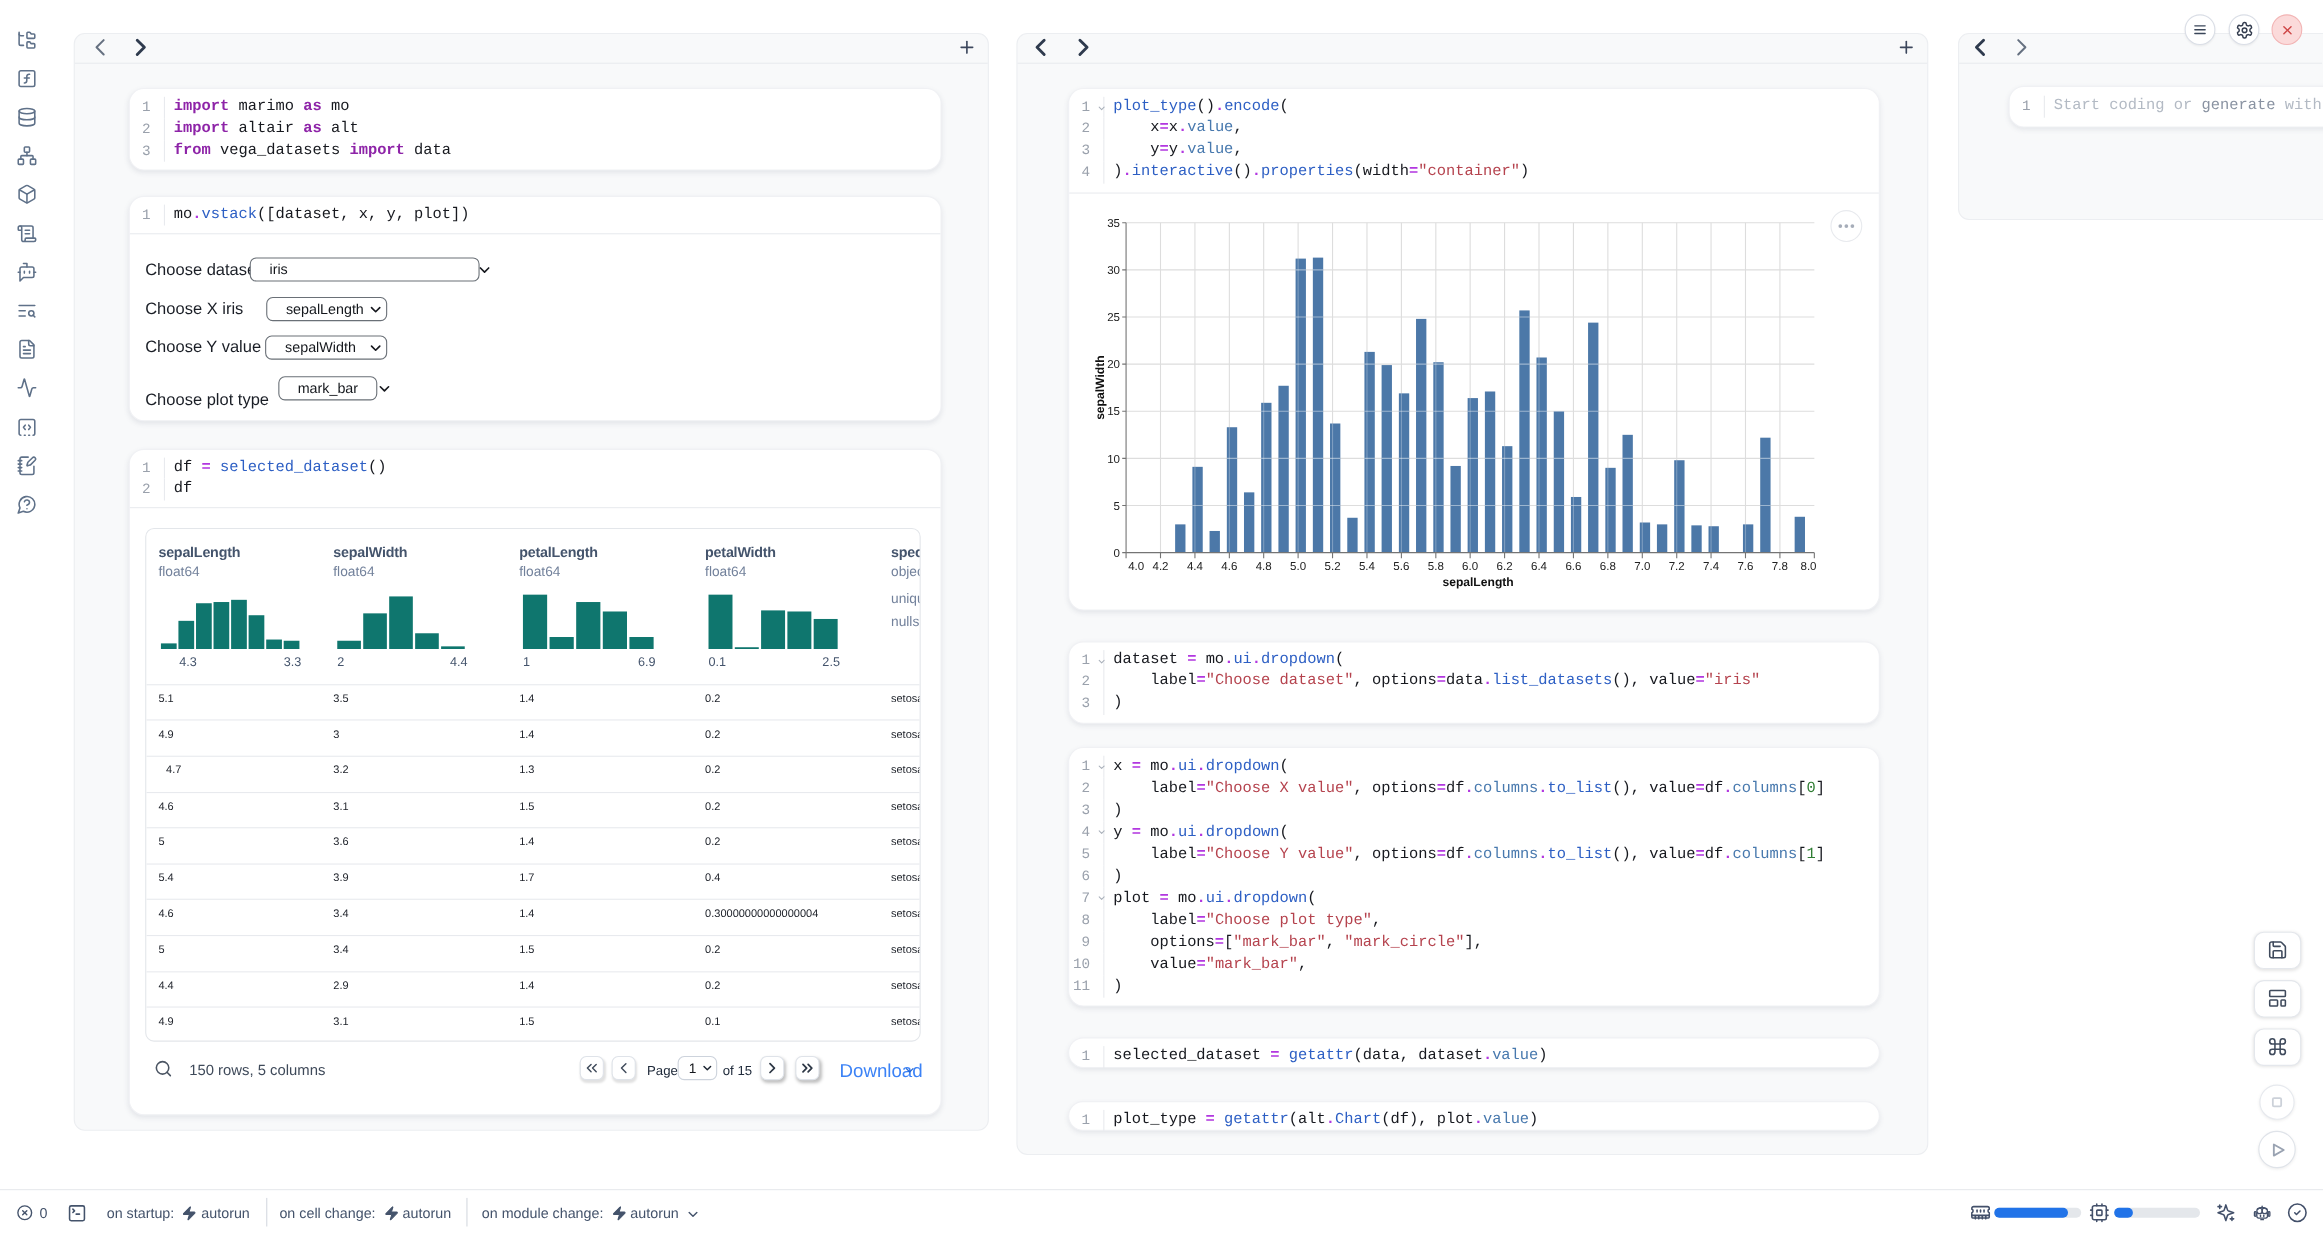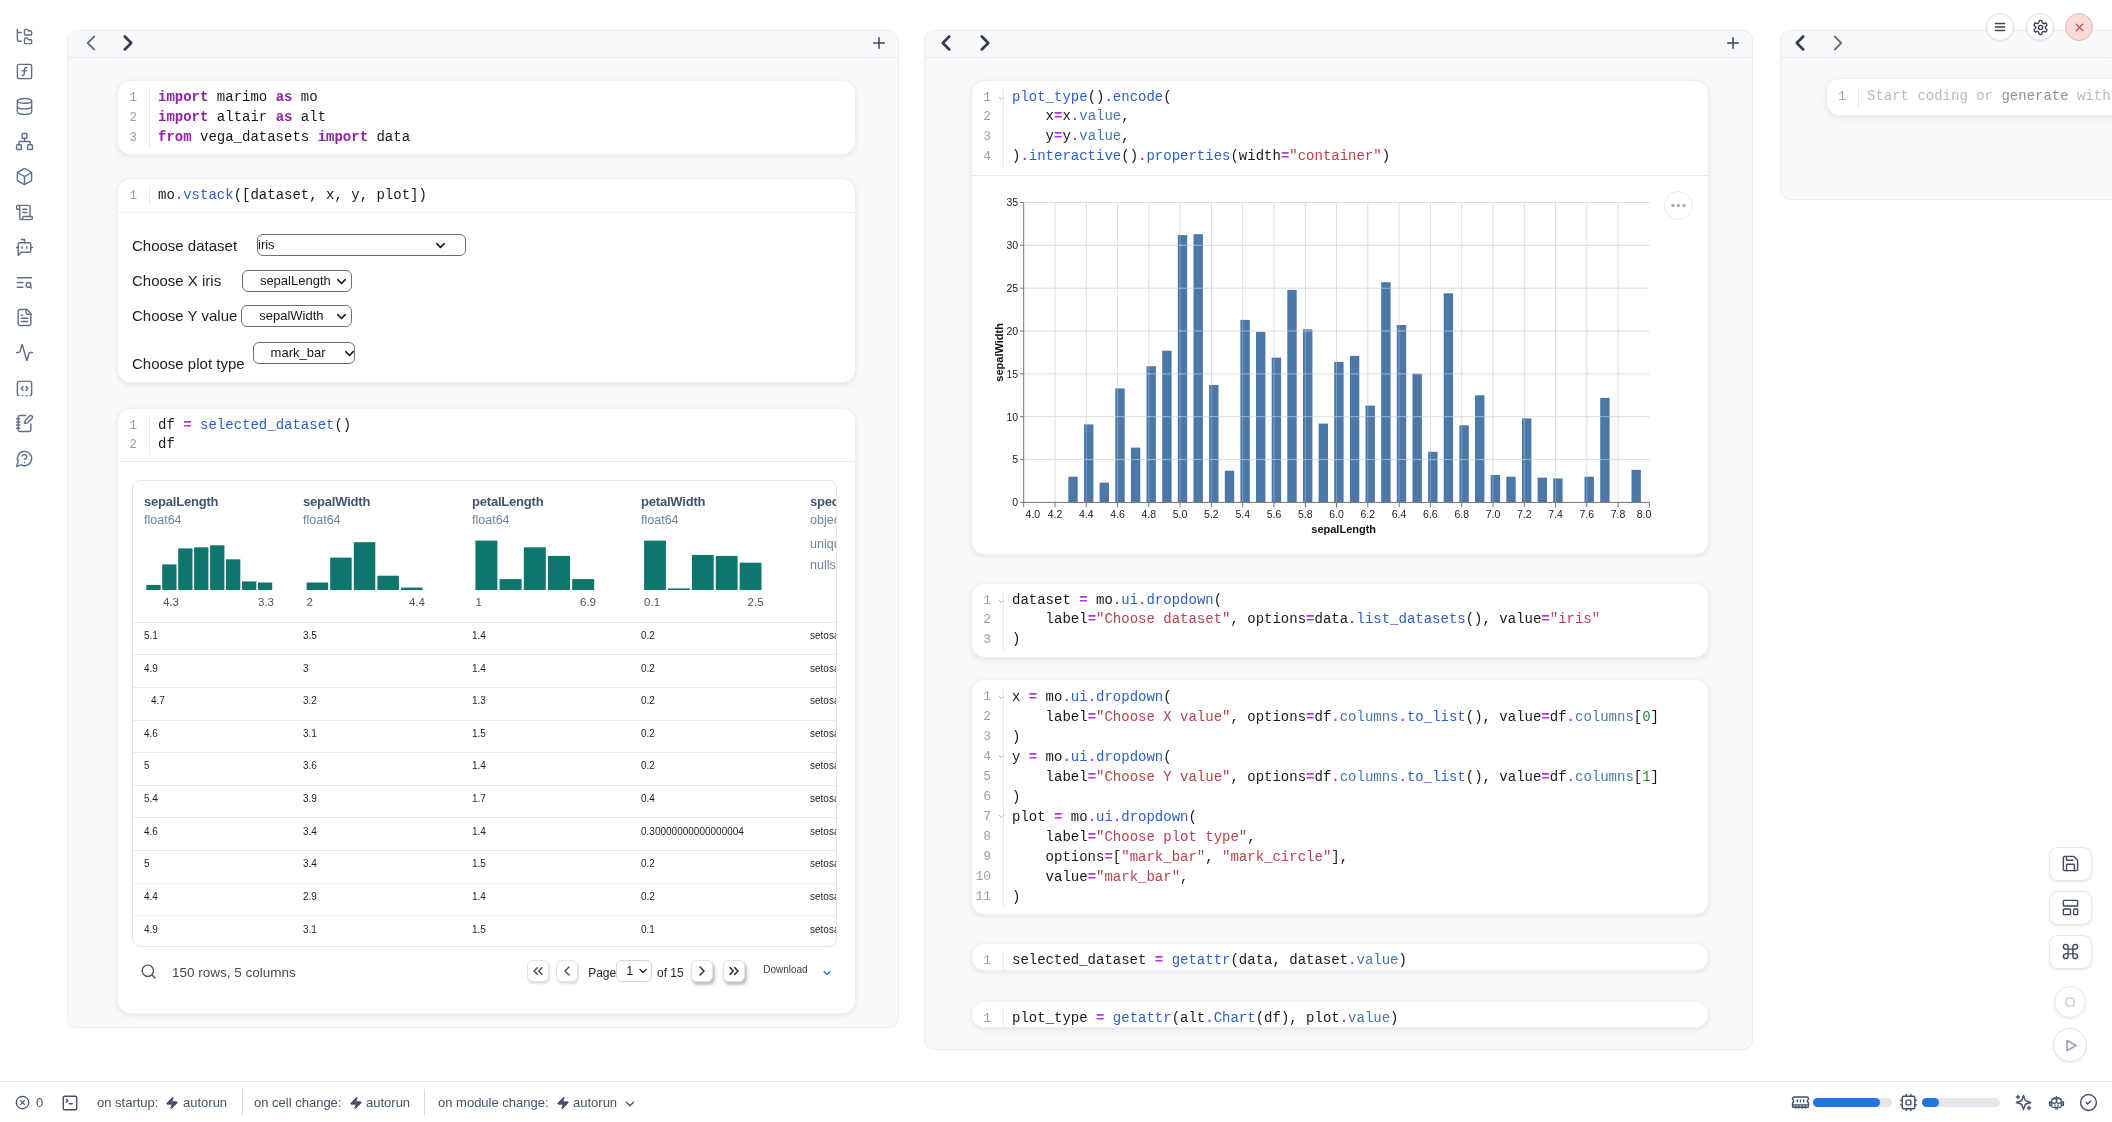--- a/index.html
+++ b/index.html
@@ -153,36 +153,36 @@
   </div>
 <div class="cell" style="left:117px;top:177.7px;width:739px;height:205px"></div>
 <div class="abs ca" style="left:117px;top:177.7px;width:739px">
     <div class="crow">
       <div class="gut">1</div>
       <div class="cl">mo<span class="o">.</span><span class="f">vstack</span>([dataset, x, y, plot])</div>
     </div>
   </div>
 <div class="abs" style="left:118px;top:211.5px;width:737px;border-top:1px solid #e9ebef"></div>
 <div class="uilabel" style="left:132px;top:236.9px">Choose dataset</div>
-<div class="sel" style="left:257px;top:233.6px;width:209.4px;height:22.1px;line-height:20px;">iris</div>
+<div class="sel" style="left:227px;top:233.6px;width:209.4px;height:22.1px;line-height:20px;padding-left:17px">iris</div>
 <svg style="position:absolute;left:433.3px;top:237.6px;" width="15" height="15" viewBox="0 0 24 24" fill="none" stroke="#17191f" stroke-width="2.4" stroke-linecap="round" stroke-linejoin="round">
     <path d="m6 9 6 6 6-6"></path>
   </svg>
 <div class="uilabel" style="left:132px;top:271.8px">Choose X iris</div>
 <div class="sel" style="left:241.9px;top:269.6px;width:110.5px;height:22.1px;line-height:20px;padding-left:17px">sepalLength</div>
 <svg style="position:absolute;left:333.7px;top:273.6px;" width="15" height="15" viewBox="0 0 24 24" fill="none" stroke="#17191f" stroke-width="2.4" stroke-linecap="round" stroke-linejoin="round">
     <path d="m6 9 6 6 6-6"></path>
   </svg>
 <div class="uilabel" style="left:132px;top:306.8px">Choose Y value</div>
 <div class="sel" style="left:241.2px;top:304.6px;width:111.2px;height:22.1px;line-height:20px;padding-left:17px">sepalWidth</div>
 <svg style="position:absolute;left:333.7px;top:308.6px;" width="15" height="15" viewBox="0 0 24 24" fill="none" stroke="#17191f" stroke-width="2.4" stroke-linecap="round" stroke-linejoin="round">
     <path d="m6 9 6 6 6-6"></path>
   </svg>
 <div class="uilabel" style="left:132px;top:355px">Choose plot type</div>
-<div class="sel" style="left:252.6px;top:341.7px;width:102px;height:22.1px;line-height:20px;padding-left:17px">mark_bar</div>
+<div class="sel" style="left:252.6px;top:341.7px;width:90px;height:22.1px;line-height:20px;padding-left:17px">mark_bar</div>
 <svg style="position:absolute;left:342.3px;top:345.7px;" width="15" height="15" viewBox="0 0 24 24" fill="none" stroke="#17191f" stroke-width="2.4" stroke-linecap="round" stroke-linejoin="round">
     <path d="m6 9 6 6 6-6"></path>
   </svg>
 <div class="cell" style="left:117px;top:407.6px;width:739px;height:606.4px"></div>
 <div class="abs ca" style="left:117px;top:407.6px;width:739px">
     <div class="crow">
       <div class="gut">1</div>
       <div class="cl">df <span class="o">=</span> <span class="f">selected_dataset</span>()</div>
     </div>
     <div class="crow">
@@ -320,21 +320,21 @@
 <div class="sbtext" style="left:657px;top:965.5px;font-size:12px;color:#202b3b">of 15</div>
 <div class="pgbtn" style="left:691.2px;top:960px;box-shadow:1.5px 2.5px 3px rgba(0,0,0,.25)"></div>
 <svg style="position:absolute;left:694.2px;top:963px;" width="16" height="16" viewBox="0 0 24 24" fill="none" stroke="#2e3846" stroke-width="2.4" stroke-linecap="round" stroke-linejoin="round">
     <path d="m9 18 6-6-6-6"></path>
   </svg>
 <div class="pgbtn" style="left:723px;top:960px;box-shadow:1.5px 2.5px 3px rgba(0,0,0,.25)"></div>
 <svg style="position:absolute;left:726px;top:963px;" width="16" height="16" viewBox="0 0 24 24" fill="none" stroke="#2e3846" stroke-width="2.4" stroke-linecap="round" stroke-linejoin="round">
     <path d="m6 17 5-5-5-5"></path>
     <path d="m13 17 5-5-5-5"></path>
   </svg>
-<div class="sbtext" style="left:763.2px;top:964px;font-size:10px;color:#404040">Download</div>
+<div class="sbtext" style="left:763.2px;top:964px;font-size:17px;color:#3b82f6">Download</div>
 <svg style="position:absolute;left:820.5px;top:966.5px;" width="12" height="12" viewBox="0 0 24 24" fill="none" stroke="#2666d0" stroke-width="2.2" stroke-linecap="round" stroke-linejoin="round">
     <path d="m6 9 6 6 6-6"></path>
   </svg>
 <div class="cell" style="left:971px;top:79.5px;width:738px;height:475.5px"></div>
 <div class="abs ca" style="left:971px;top:79.5px;width:738px">
     <div class="crow">
       <div class="gut">1</div>
       <div class="cl"><span class="f">plot_type</span>()<span class="o">.</span><span class="f">encode</span>(</div>
     </div>
     <div class="crow">

